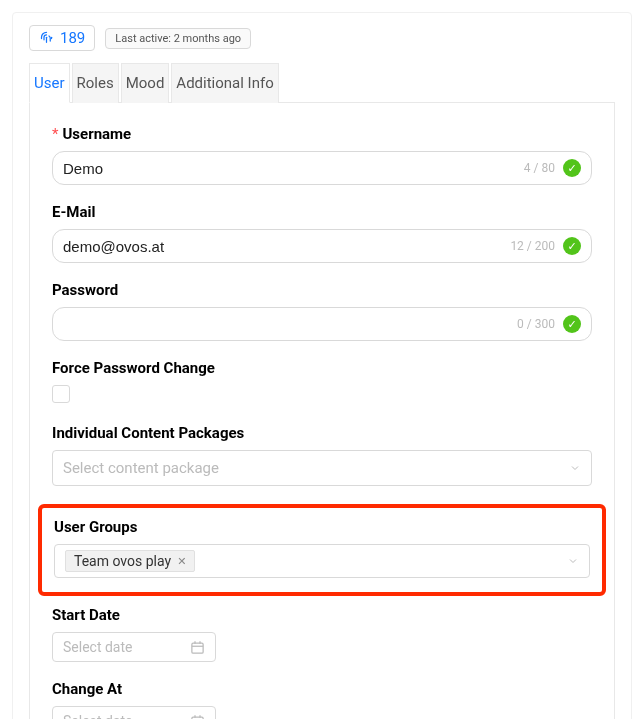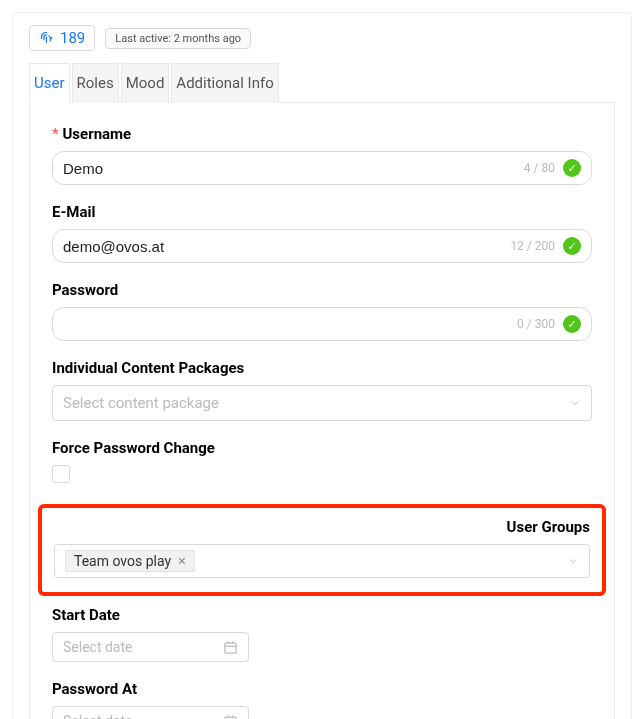--- a/index.html
+++ b/index.html
@@ -127,21 +127,20 @@
       color: #bbb;
       display: inline-flex;
     }
     .highlight-box {
       border: 4px solid #ff2a00;
       border-radius: 6px;
       padding: 10px 12px 14px 12px;
       margin-left: -14px;
       margin-right: -14px;
       margin-bottom: 10px;
-      text-align: right;
     }
     .tag {
       display: inline-flex;
       align-items: center;
       gap: 6px;
       background: #f1f1f1;
       border: 1px solid #e0e0e0;
       border-radius: 2px;
       padding: 2px 8px;
       font-size: 14px;
@@ -149,21 +148,21 @@
     }
     .tag-close { color: #888; cursor: pointer; font-size: 11px; }
     .tags-row { flex: 1; display: flex; flex-wrap: wrap; gap: 4px; }
     .date-wrap {
       display: inline-flex;
       align-items: center;
       border: 1px solid #d9d9d9;
       border-radius: 4px;
       padding: 6px 10px;
       background: #fff;
-      width: 197px;
+      width: 164px;
       justify-content: space-between;
     }
     .date-wrap .placeholder { color: #bbb; font-size: 14px; }
     .cal-icon { color: #bbb; display: inline-flex; }
   </style>
 </head>
 <body>
 
 <div class="outer-card">
   <div class="header-row">
@@ -212,34 +211,34 @@
     <div class="field">
       <label class="label">Password</label>
       <div class="input-wrap">
         <input type="password" value="" style="">
         <span class="counter">0 / 300</span>
         <span class="check-icon">✓</span>
       </div>
     </div>
 
     <div class="field">
+      <label class="label">Force Password Change</label>
+      <span class="checkbox"></span>
+    </div>
+
+    <div class="field">
       <label class="label">Individual Content Packages</label>
       <div class="select-wrap">
         <span class="placeholder">Select content package</span>
         <span class="chevron">
           <svg width="12" height="12" viewBox="0 0 24 24" fill="none" stroke="currentColor" stroke-width="2">
               <polyline points="6 9 12 15 18 9"></polyline>
             </svg>
         </span>
       </div>
-    </div>
-
-    <div class="field">
-      <label class="label">Force Password Change</label>
-      <span class="checkbox"></span>
     </div>
 
     <div class="highlight-box">
       <label class="label">User Groups</label>
       <div class="select-wrap" style="padding:5px 10px;">
         <div class="tags-row">
           <span class="tag">
             <span>Team ovos play</span>
             <span class="tag-close">✕</span>
           </span>
@@ -261,21 +260,21 @@
               <rect x="3" y="5" width="18" height="16" rx="2"></rect>
               <line x1="3" y1="10" x2="21" y2="10"></line>
               <line x1="8" y1="2" x2="8" y2="6"></line>
               <line x1="16" y1="2" x2="16" y2="6"></line>
             </svg>
         </span>
       </div>
     </div>
 
     <div class="field" style="margin-bottom:0;">
-      <label class="label">Password At</label>
+      <label class="label">Change At</label>
       <div class="date-wrap">
         <span class="placeholder">Select date</span>
         <span class="cal-icon">
           <svg width="15" height="15" viewBox="0 0 24 24" fill="none" stroke="currentColor" stroke-width="2">
               <rect x="3" y="5" width="18" height="16" rx="2"></rect>
               <line x1="3" y1="10" x2="21" y2="10"></line>
               <line x1="8" y1="2" x2="8" y2="6"></line>
               <line x1="16" y1="2" x2="16" y2="6"></line>
             </svg>
         </span>

